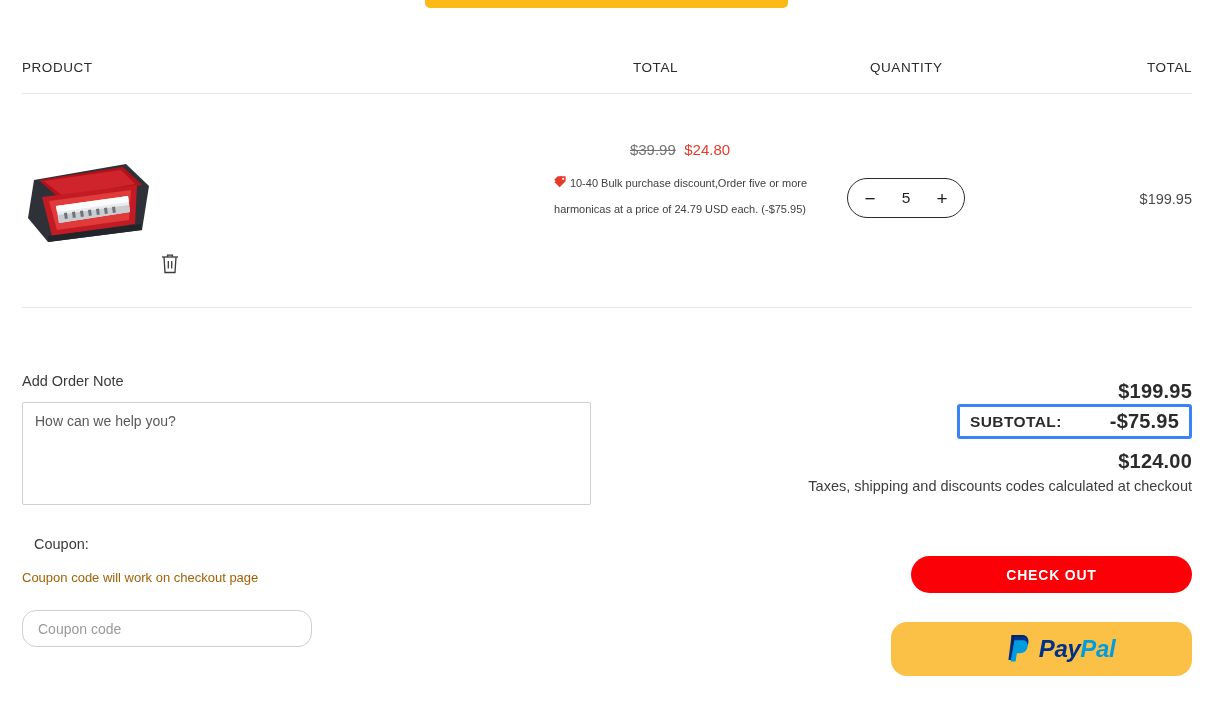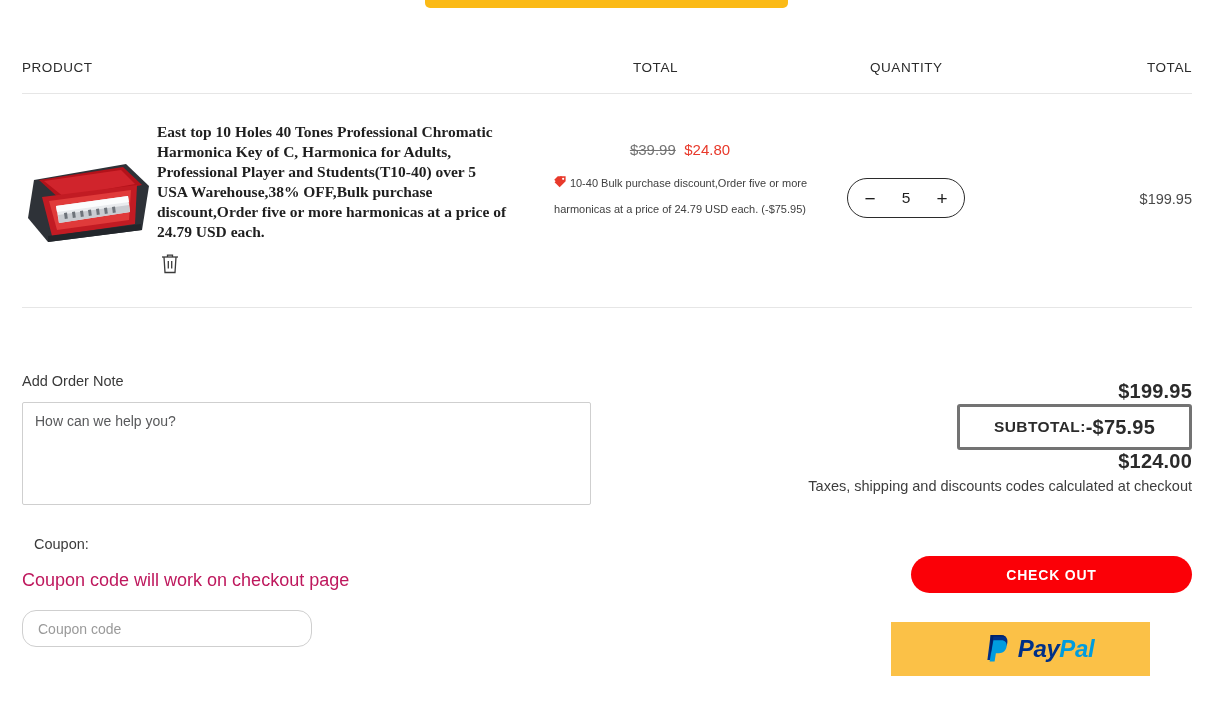--- a/index.html
+++ b/index.html
@@ -160,22 +160,22 @@
   .coupon-label {
     position: absolute;
     left: 22px; top: 536px;
     font-size: 14.5px;
     color: #3a3a3a;
     margin-left: 12px;
   }
   .coupon-hint {
     position: absolute;
     left: 22px; top: 570px;
-    font-size: 18px;
-    color: #be185d;
+    font-size: 13px;
+    color: #a16207;
   }
   .coupon-input {
     position: absolute;
     left: 22px; top: 610px;
     width: 290px; height: 37px;
     border: 1px solid #cfcfcf;
     border-radius: 14px;
     background: #fff;
     padding: 0 15px;
     font-family: "Liberation Sans", sans-serif;
@@ -197,26 +197,26 @@
   }
   .tot-amount {
     font-size: 20px;
     font-weight: bold;
     color: #2b2b2b;
     letter-spacing: 0.2px;
   }
   .tot-row-highlight {
     position: absolute;
     right: 0px; top: 30px;
-    width: 235px; height: 46px;
-    border: 3px solid #737373;
+    width: 235px; height: 35px;
+    border: 3px solid #3b82f6;
     border-radius: 3px;
     display: flex;
     align-items: center;
-    justify-content: center;
+    justify-content: space-between;
     padding: 0 10px;
     background: #fff;
   }
   .tot-label {
     font-size: 15.5px;
     font-weight: bold;
     letter-spacing: 0.4px;
     color: #2b2b2b;
   }
 
@@ -255,24 +255,24 @@
     font-family: "Liberation Sans", sans-serif;
     font-size: 14px;
     font-weight: bold;
     letter-spacing: 0.8px;
     cursor: pointer;
   }
 
   .paypal-btn {
     position: absolute;
     left: 891px; top: 622px;
-    width: 259px; height: 54px;
+    width: 301px; height: 54px;
     background: #fbc147;
     border: none;
-    border-radius: 0;
+    border-radius: 16px;
     display: flex;
     align-items: center;
     justify-content: center;
     cursor: pointer;
     padding-left: 45px;
   }
   .pp-wordmark {
     font-family: "Liberation Sans", sans-serif;
     font-size: 24px;
     font-weight: bold;
@@ -321,21 +321,20 @@
           <rect x="66" y="60" width="3" height="6" transform="rotate(-8 66 60)"></rect>
           <rect x="74" y="59" width="3" height="6" transform="rotate(-8 74 59)"></rect>
           <rect x="82" y="58" width="3" height="6" transform="rotate(-8 82 58)"></rect>
           <rect x="90" y="57" width="3" height="6" transform="rotate(-8 90 57)"></rect>
         </g>
 
         <path d="M26 86 L119 74 L120 80 L26 92 Z" fill="#22262b"></path>
       </svg>
     </div>
 
-    <div class="prod-title">East top 10 Holes 40 Tones Professional Chromatic Harmonica Key of C, Harmonica for Adults, Professional Player and Students(T10-40) over 5 USA Warehouse,38% OFF,Bulk purchase discount,Order five or more harmonicas at a price of 24.79 USD each.</div>
 
     <div class="trash-btn">
       <svg width="22" height="24" viewBox="0 0 22 24" xmlns="http://www.w3.org/2000/svg" fill="none" stroke="#3a3a3a" stroke-width="1.3">
         <path d="M3 5 H19"></path>
         <path d="M8.5 5 V3.2 H13.5 V5"></path>
         <path d="M5 5 L6 20.5 H16 L17 5"></path>
         <path d="M9.3 9 V16.5"></path>
         <path d="M12.7 9 V16.5"></path>
       </svg>
     </div>

